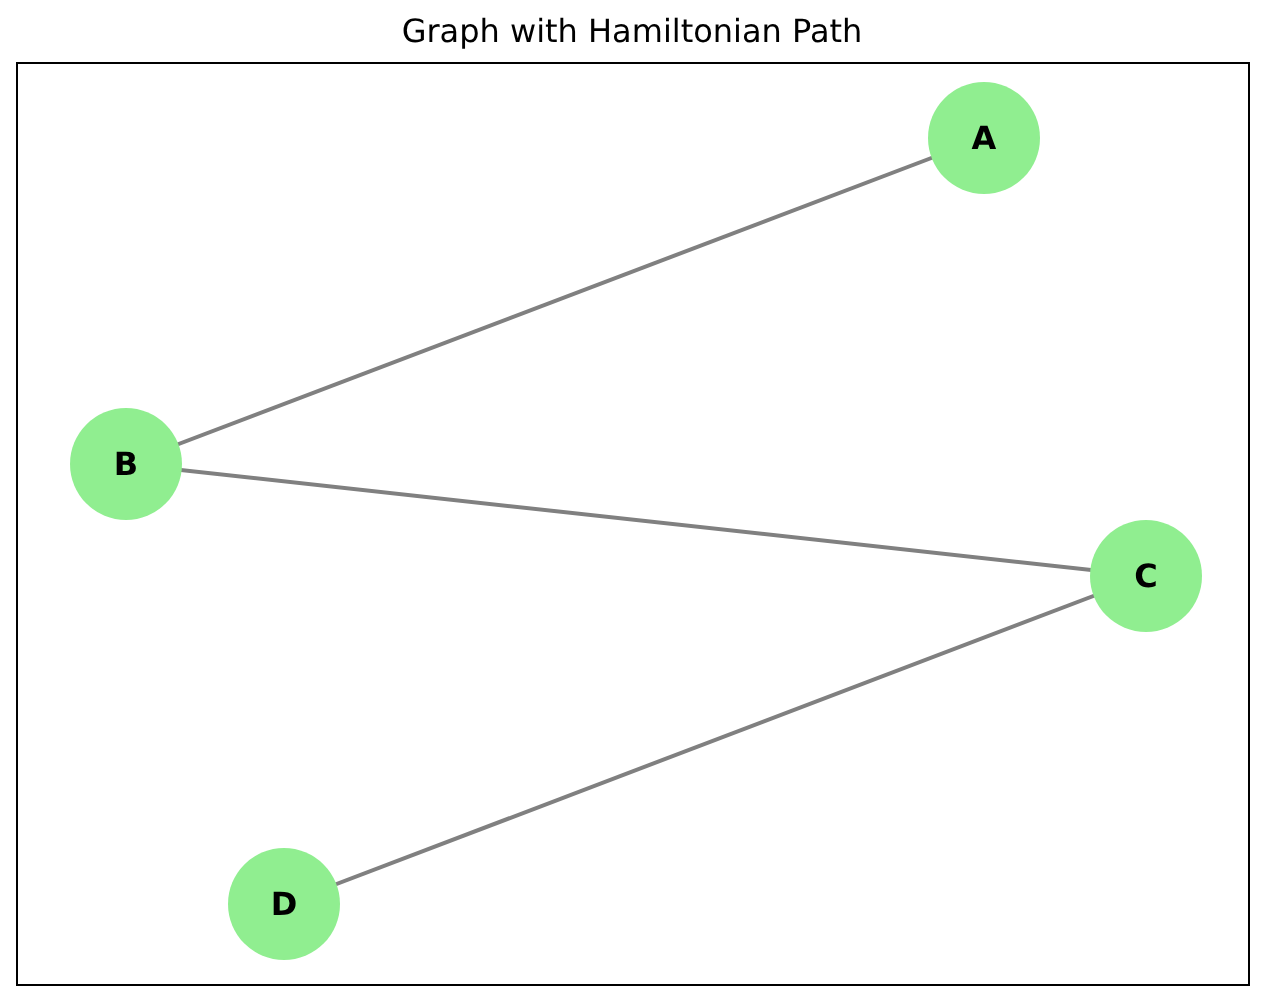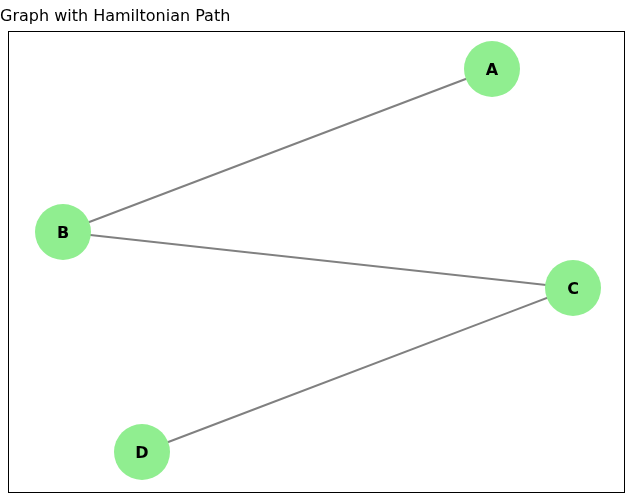--- a/index.html
+++ b/index.html
@@ -14,21 +14,21 @@
     position: relative;
     width: 632px;
     height: 499px;
     background: #ffffff;
   }
   .figure-title {
     position: absolute;
     top: 5px;
     left: 0;
     width: 632px;
-    text-align: left;
+    text-align: center;
     font-size: 16px;
     font-weight: 400;
     color: #000000;
     line-height: 22px;
   }
   .plot-area {
     position: absolute;
     left: 8px;
     top: 31px;
     width: 617px;

